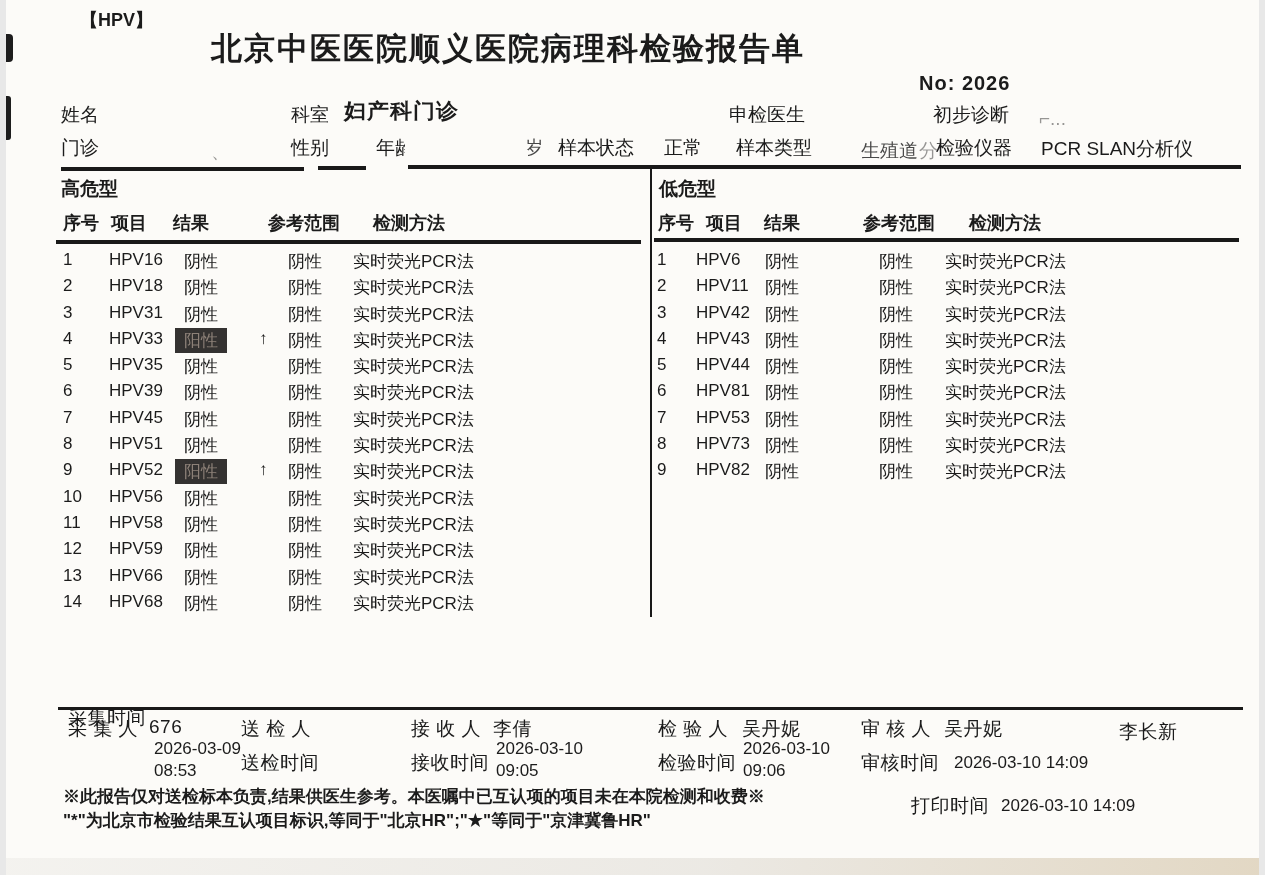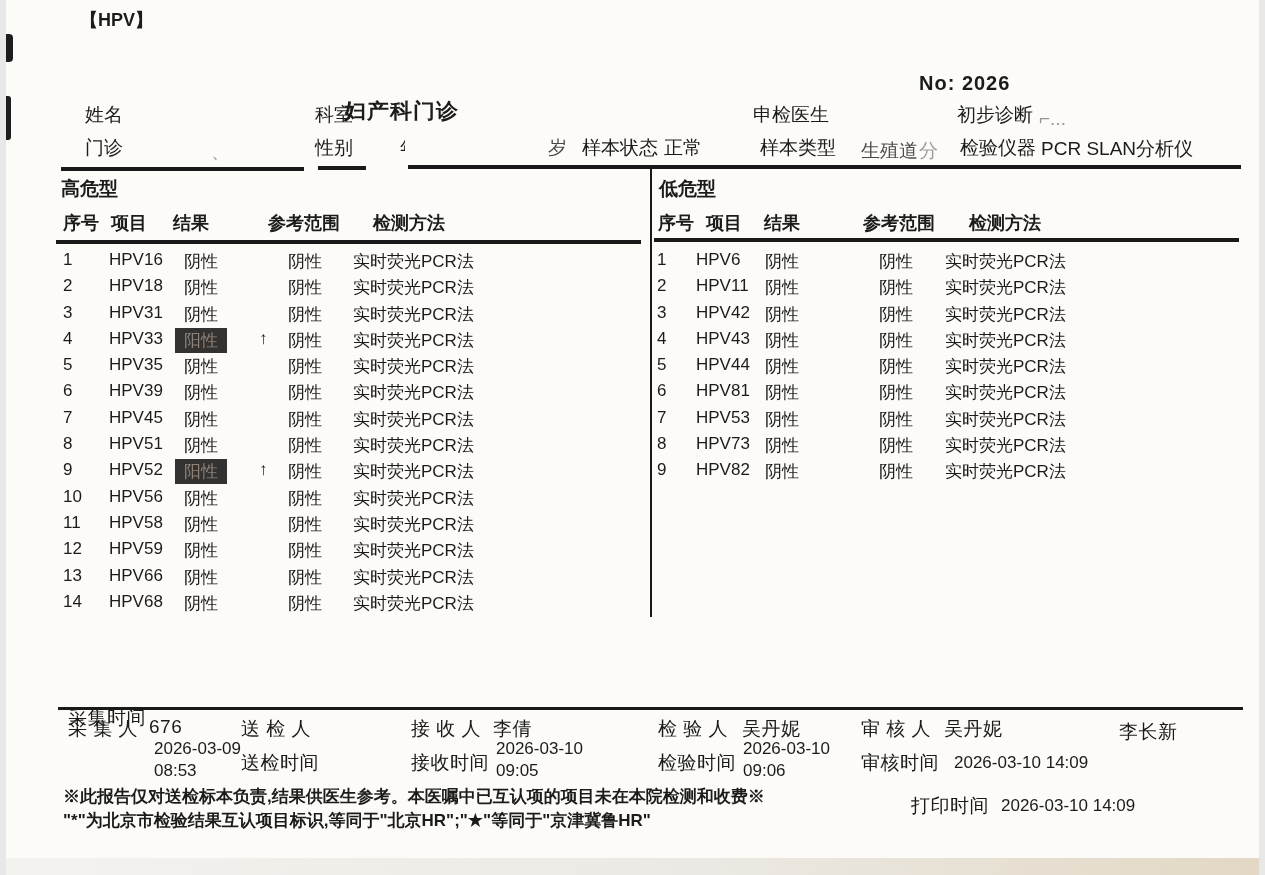--- a/index.html
+++ b/index.html
@@ -5,21 +5,21 @@
   html,body { margin:0; padding:0; background:#e8e8e8; }
   .page {
     position:relative; width:1253px; height:875px; margin:0 auto;
     background:#fcfbf8; overflow:hidden; color:#1b1b1b;
     font-family:"Liberation Sans", sans-serif;
   }
   .abs { position:absolute; white-space:nowrap; }
   .tag  { left:74px; top:8px; font-size:18px; font-weight:700; }
   .title{ left:205px; top:28px; font-size:31px; font-weight:700; letter-spacing:2px; }
   .report-no { left:913px; top:72px; font-size:20px; font-weight:600; letter-spacing:1px; }
-  .lbl { font-size:19px; font-weight:500;margin-left:24px; }
+  .lbl { font-size:19px; font-weight:500; }
   .val { font-size:19px; font-weight:500; }
   .dept-val { font-size:22px; font-weight:800; letter-spacing:1px; transform:scaleY(.95); }
   .faint { opacity:.45; }
   .semi  { opacity:.8; }
   .sec-title { font-size:19px; font-weight:700; }
   .th { font-size:18px; font-weight:700; }
   .hline { position:absolute; background:#191919; }
   .vline { position:absolute; background:#191919; }
   .rows { position:absolute; width:600px; }
   .trow { position:relative; height:26.3px; }
@@ -45,20 +45,21 @@
 </head>
 <body>
 
 <div class="page">
 
   <div class="artifact a1"></div>
   <div class="artifact a2"></div>
   <div class="bottom-band"></div>
 
   <div class="abs tag">【HPV】</div>
+  <div class="abs title">北京中医医院顺义医院病理科检验报告单</div>
   <div class="abs report-no">No: 2026</div>
 
   <span class="abs lbl" style="left:55px;top:102px">姓名</span>
   <span class="abs lbl" style="left:285px;top:102px">科室</span>
   <span class="abs dept-val" style="left:338px;top:96px">妇产科门诊</span>
   <span class="abs lbl" style="left:723px;top:102px">申检医生</span>
   <span class="abs lbl" style="left:927px;top:102px">初步诊断</span>
   <span class="abs val faint" style="left:1033px;top:108px">⌐...</span>
 
   <span class="abs lbl" style="left:55px;top:135px">门诊</span>

